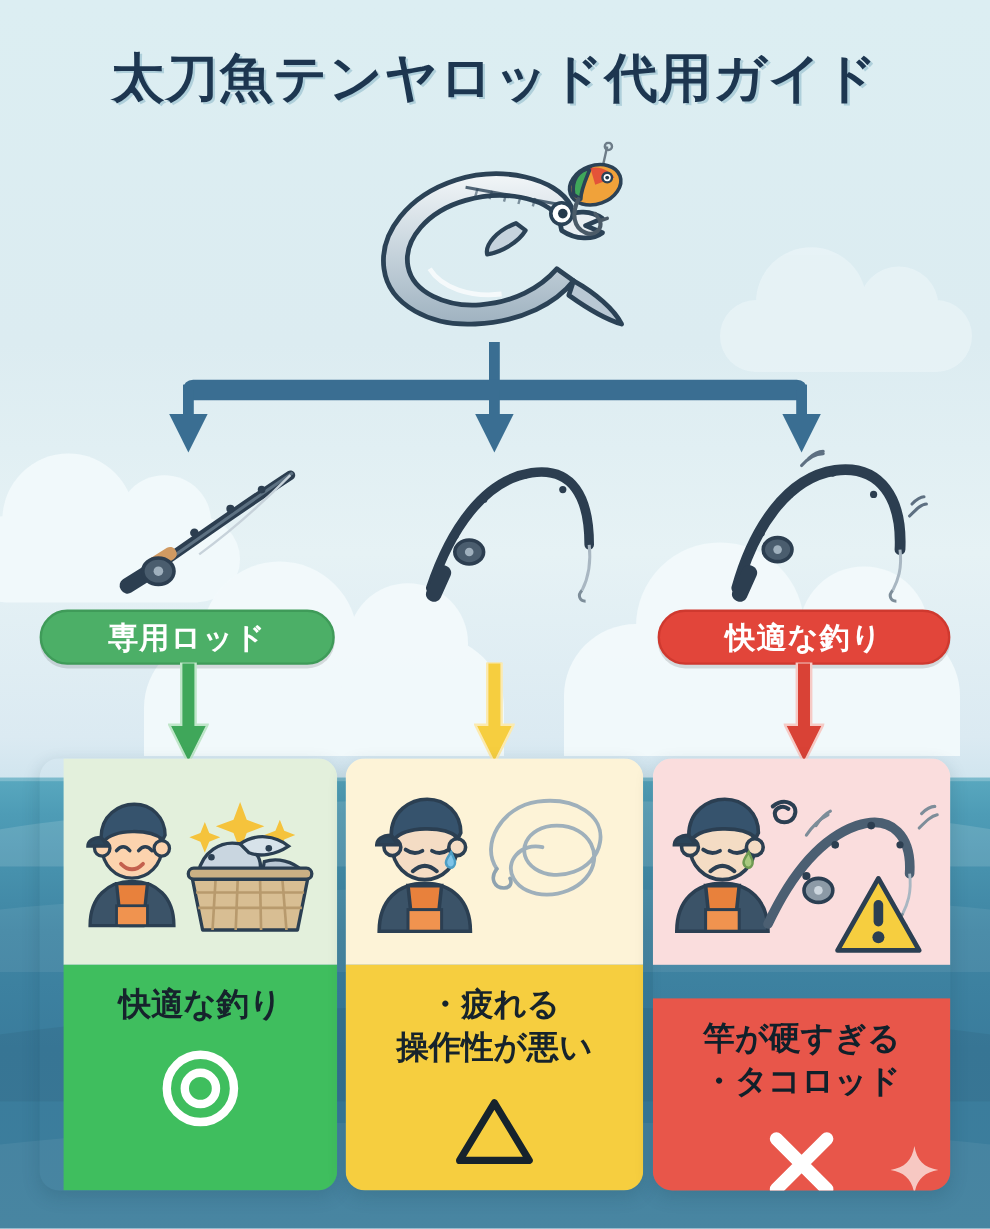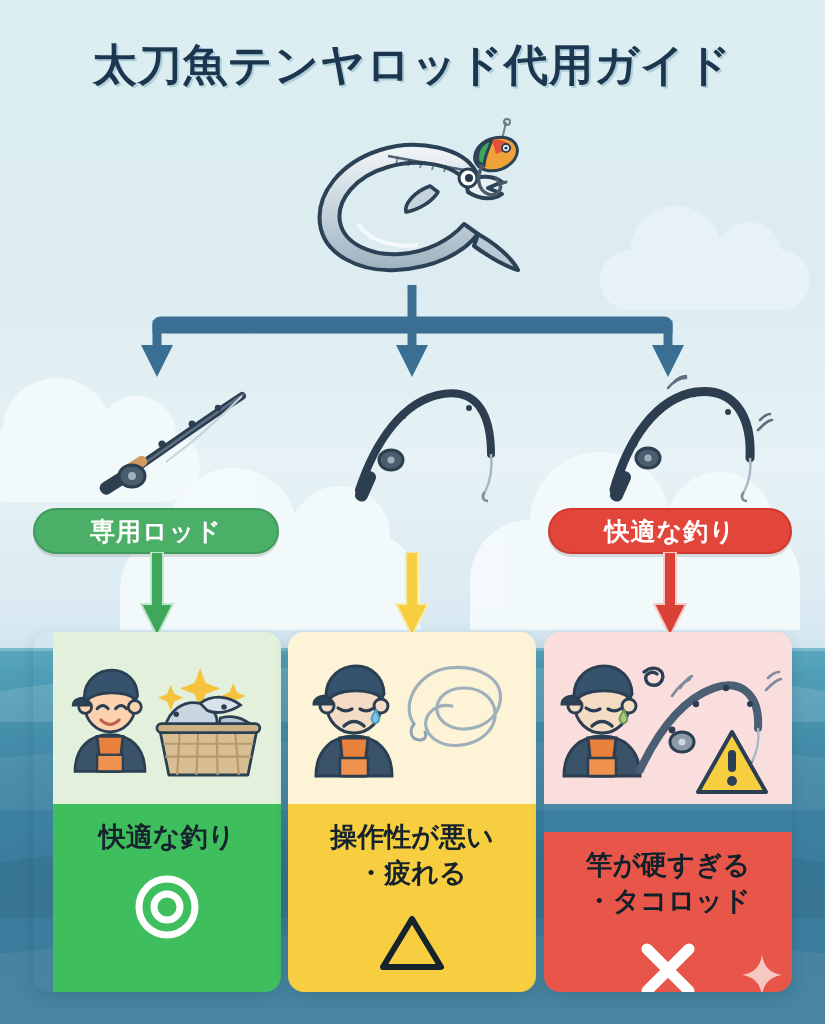--- a/index.html
+++ b/index.html
@@ -389,22 +389,22 @@
           <path d="M126,92 C112,72 130,40 160,36 C192,32 216,48 212,70 C208,94 176,104 158,92
                    C140,80 150,56 176,56 C204,56 216,82 200,100 C184,118 150,118 140,100
                    C132,86 146,70 164,74"></path>
         </g>
         <path d="M126,92 c-6,8 -2,16 6,16 c5,0 7,-4 5,-8" stroke="#8f a" stroke-width="3" fill="none"></path>
         <path d="M126,92 c-6,8 -2,16 6,16 c5,0 7,-4 5,-8" stroke="#8fa3b0" stroke-width="3" fill="none" stroke-linecap="round"></path>
       </svg>
     </div>
     <div class="card-bottom c2bot">
       <div class="card-text">
+        <div>・疲れる</div>
         <div>操作性が悪い</div>
-        <div>・疲れる</div>
       </div>
       <div class="verdict">
         <svg viewBox="0 0 74 74" width="74" height="74">
           <path d="M37,14 L66,62 L8,62 Z" fill="none" stroke="#16232c" stroke-width="6" stroke-linejoin="round"></path>
         </svg>
       </div>
     </div>
   </div>
 
   <div class="card card3">

